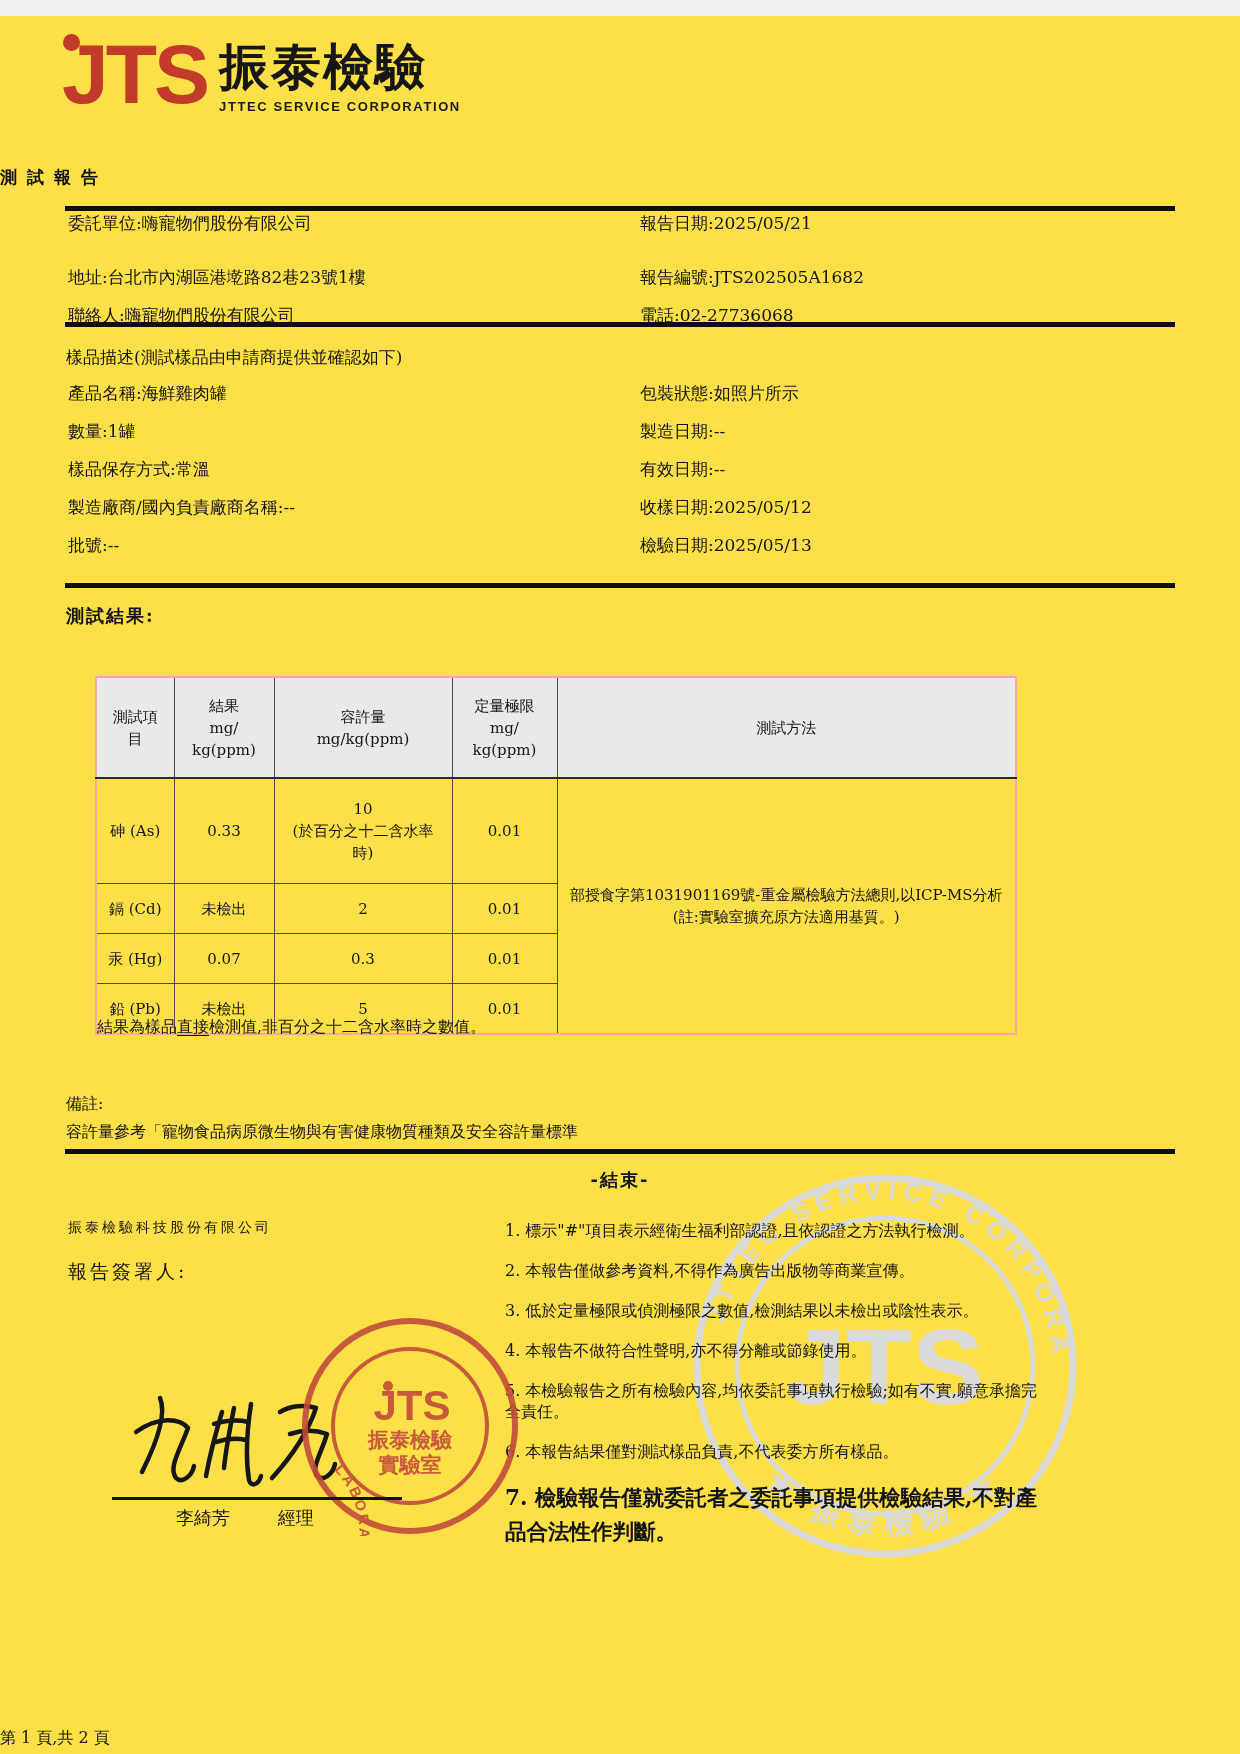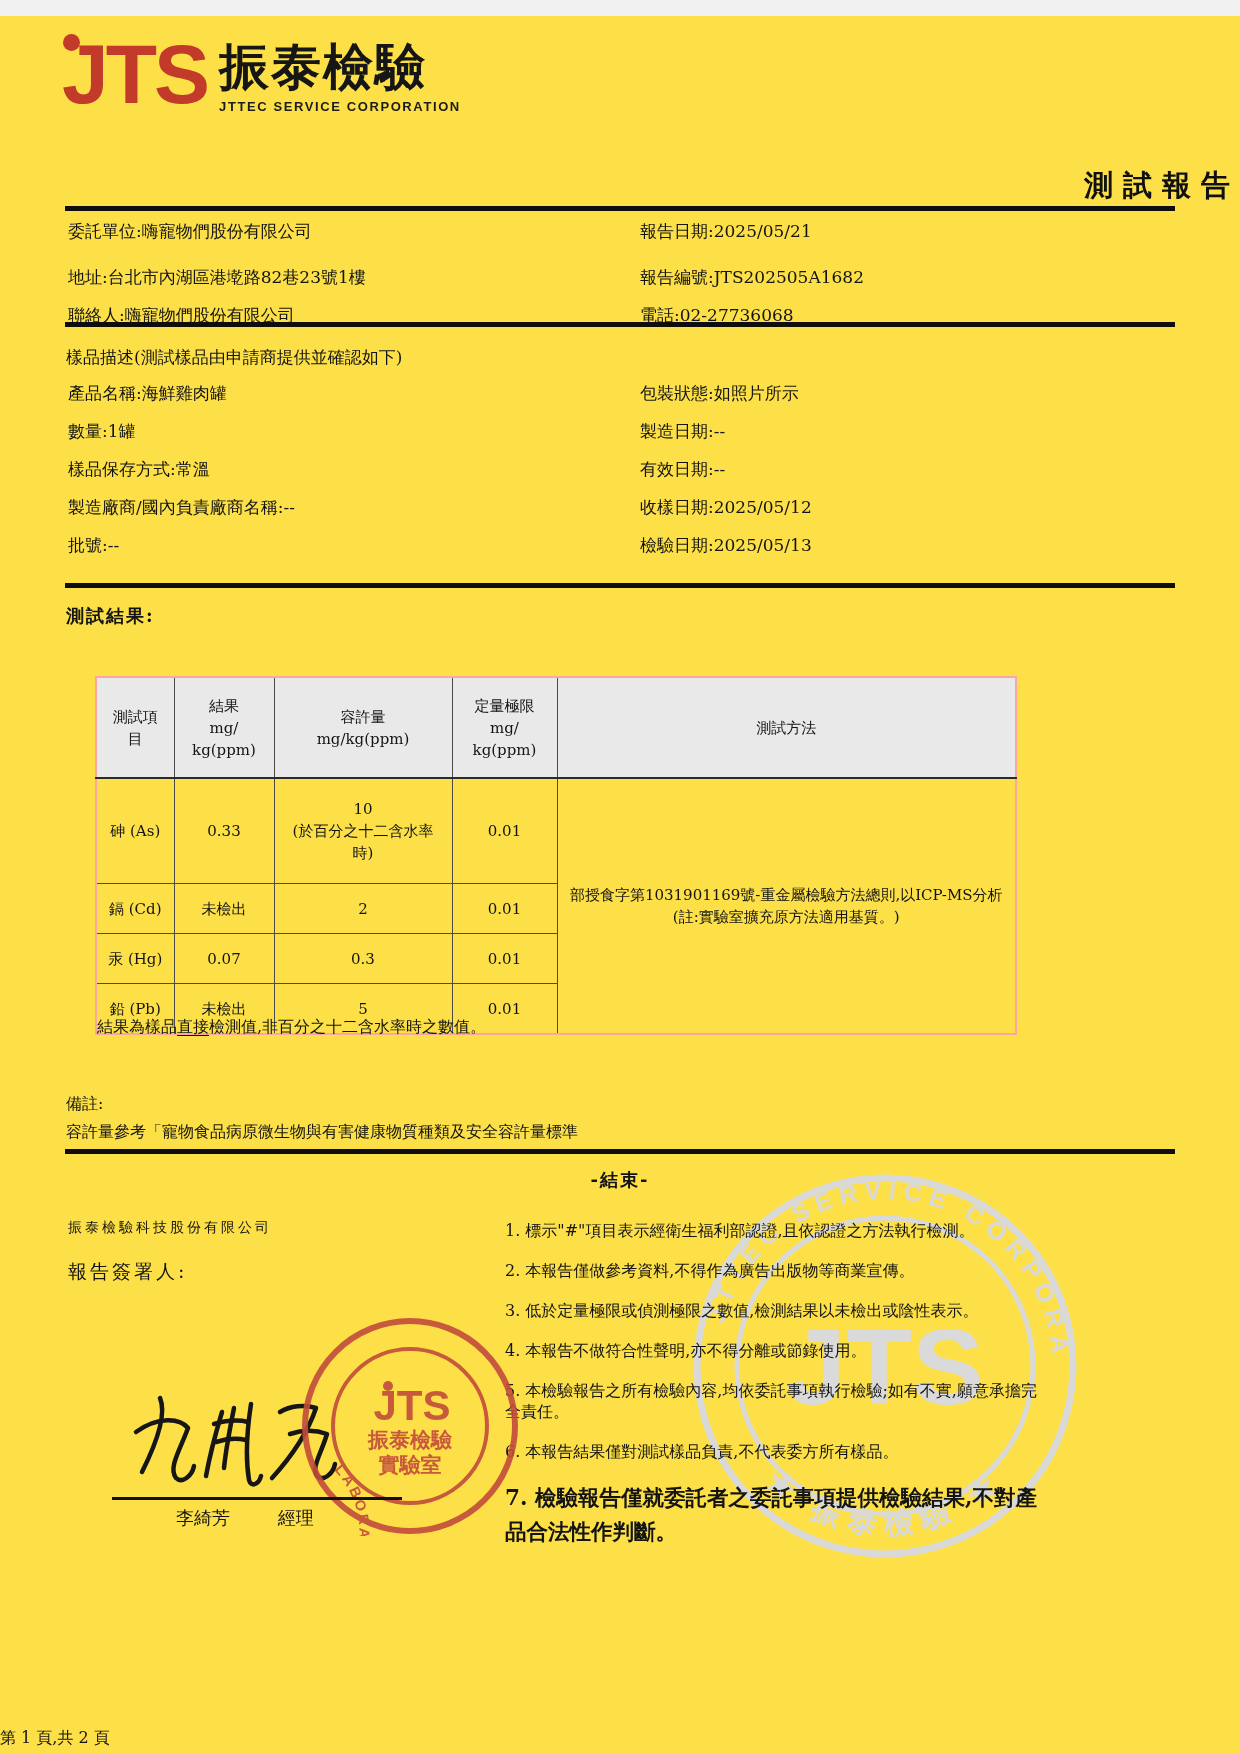--- a/index.html
+++ b/index.html
@@ -17,22 +17,22 @@
   .logo-txt { margin-left:12px; padding-bottom:2px; }
   .logo-cn { font-family:"Liberation Sans", sans-serif; font-weight:900; font-size:50px; line-height:56px; color:#161616; letter-spacing:2px; }
   .logo-sub { font-family:"Liberation Sans", sans-serif; font-weight:700; font-size:13px; letter-spacing:1.6px; color:#1c1c1c; margin-top:4px; }
   .hdr-right { margin-left:22px; padding-top:4px; font-family:"Liberation Sans", sans-serif; }
   .lab-name { color:#cc392b; font-weight:700; font-size:21px; line-height:26px; }
   .lab-addr { color:#3d3d3d; font-size:20px; line-height:27px; }
   .lab-tel  { color:#3d3d3d; font-size:20px; line-height:27px; }
   .red { color:#cc392b; }
   .sp { display:inline-block; width:10px; }
   
-  .title { position:absolute; top:150px; left:0; right:0; text-align:right;
-           font-size:29px; font-weight:600; letter-spacing:10px; color:#101010; }
+  .title { position:absolute; top:150px; left:0; right:0; text-align:left;
+           font-size:17px; font-weight:600; letter-spacing:10px; color:#101010; }
   .rule { position:absolute; left:65px; width:1110px; height:5px; background:#0e0e0e; }
   
   .row { position:absolute; left:68px; width:1110px; font-size:17px; line-height:22px; }
   .row .r { position:absolute; left:572px; top:0; }
   .sec-head { position:absolute; left:66px; font-size:17px; }
   .results-label { position:absolute; left:66px; top:588px; font-size:18px; font-weight:700; letter-spacing:2px; }
   
   table.results { position:absolute; left:95px; top:660px; width:920px;
                   border-collapse:collapse; table-layout:fixed; border:2px solid #fca5a5; }
   table.results th, table.results td {
@@ -78,21 +78,21 @@
       <div class="logo-txt">
         <div class="logo-cn">振泰檢驗</div>
         <div class="logo-sub">JTTEC SERVICE CORPORATION</div>
       </div>
     </div>
   </div>
 
   <div class="title">測試報告</div>
   <div class="rule" style="top:190px"></div>
 
-  <div class="row" style="top:204px">
+  <div class="row" style="top:196px">
     <span>委託單位:</span><span>嗨寵物們股份有限公司</span>
     <span class="r"><span>報告日期:</span><span>2025/05/21</span></span>
   </div>
   <div class="row" style="top:250px">
     <span>地址:</span><span>台北市內湖區港墘路82巷23號1樓</span>
     <span class="r"><span>報告編號:</span><span>JTS202505A1682</span></span>
   </div>
   <div class="row" style="top:288px">
     <span>聯絡人:</span><span>嗨寵物們股份有限公司</span>
     <span class="r"><span>電話:</span><span>02-27736068</span></span>

